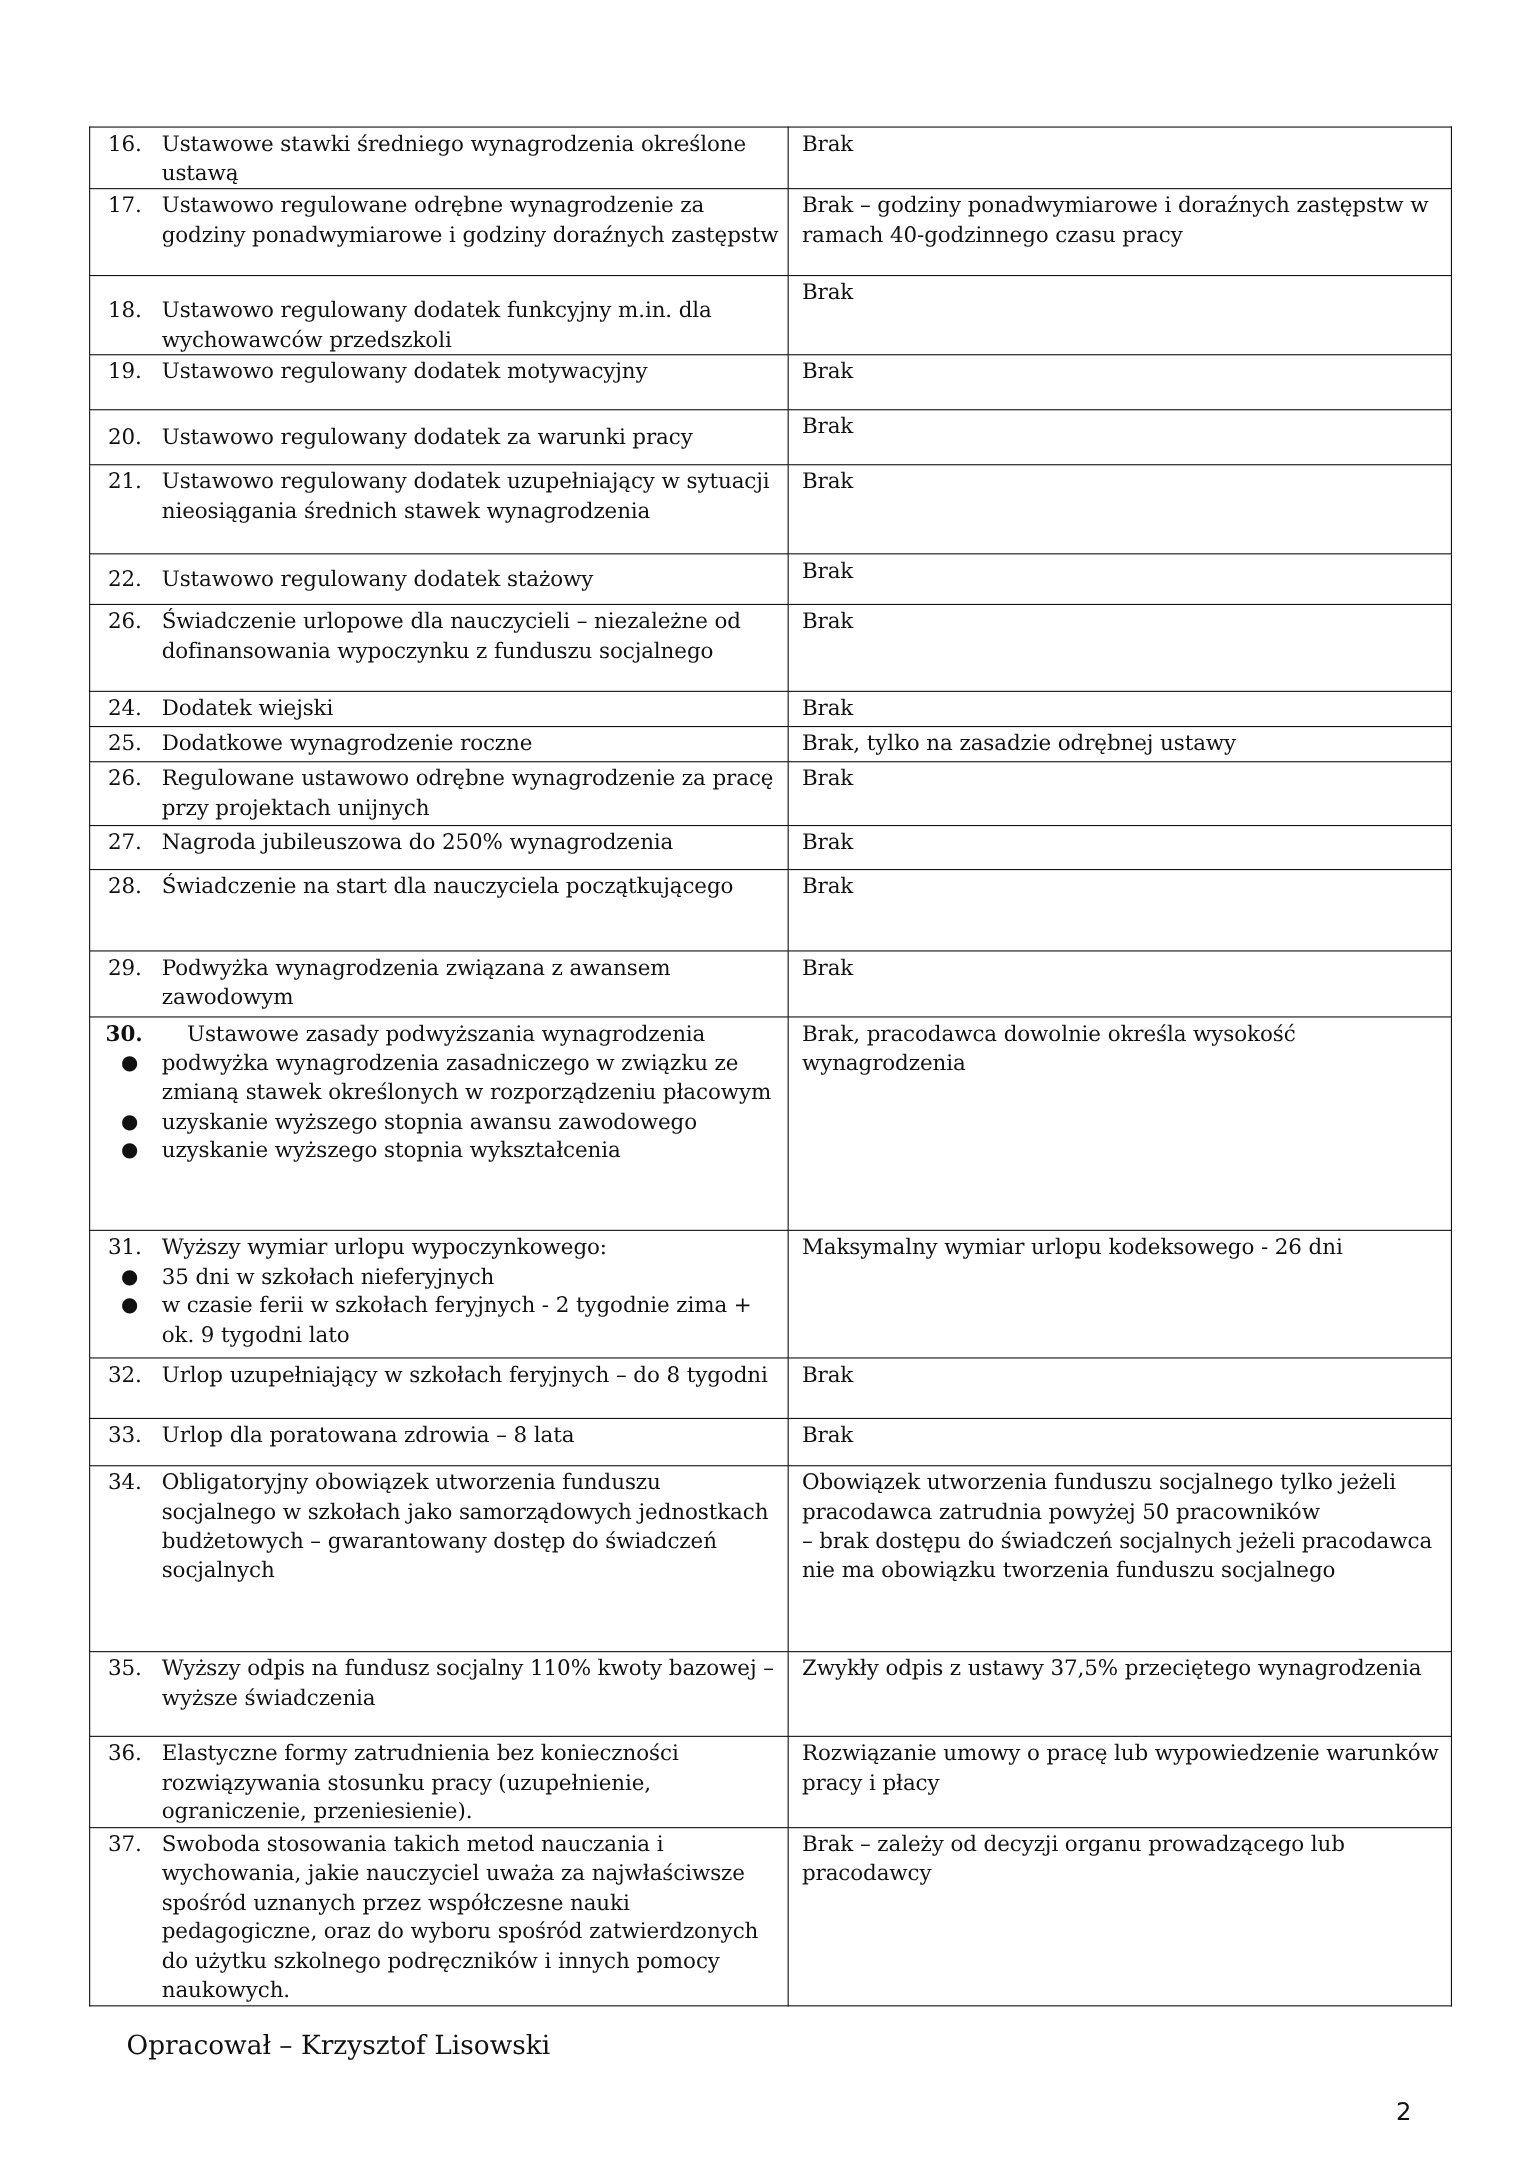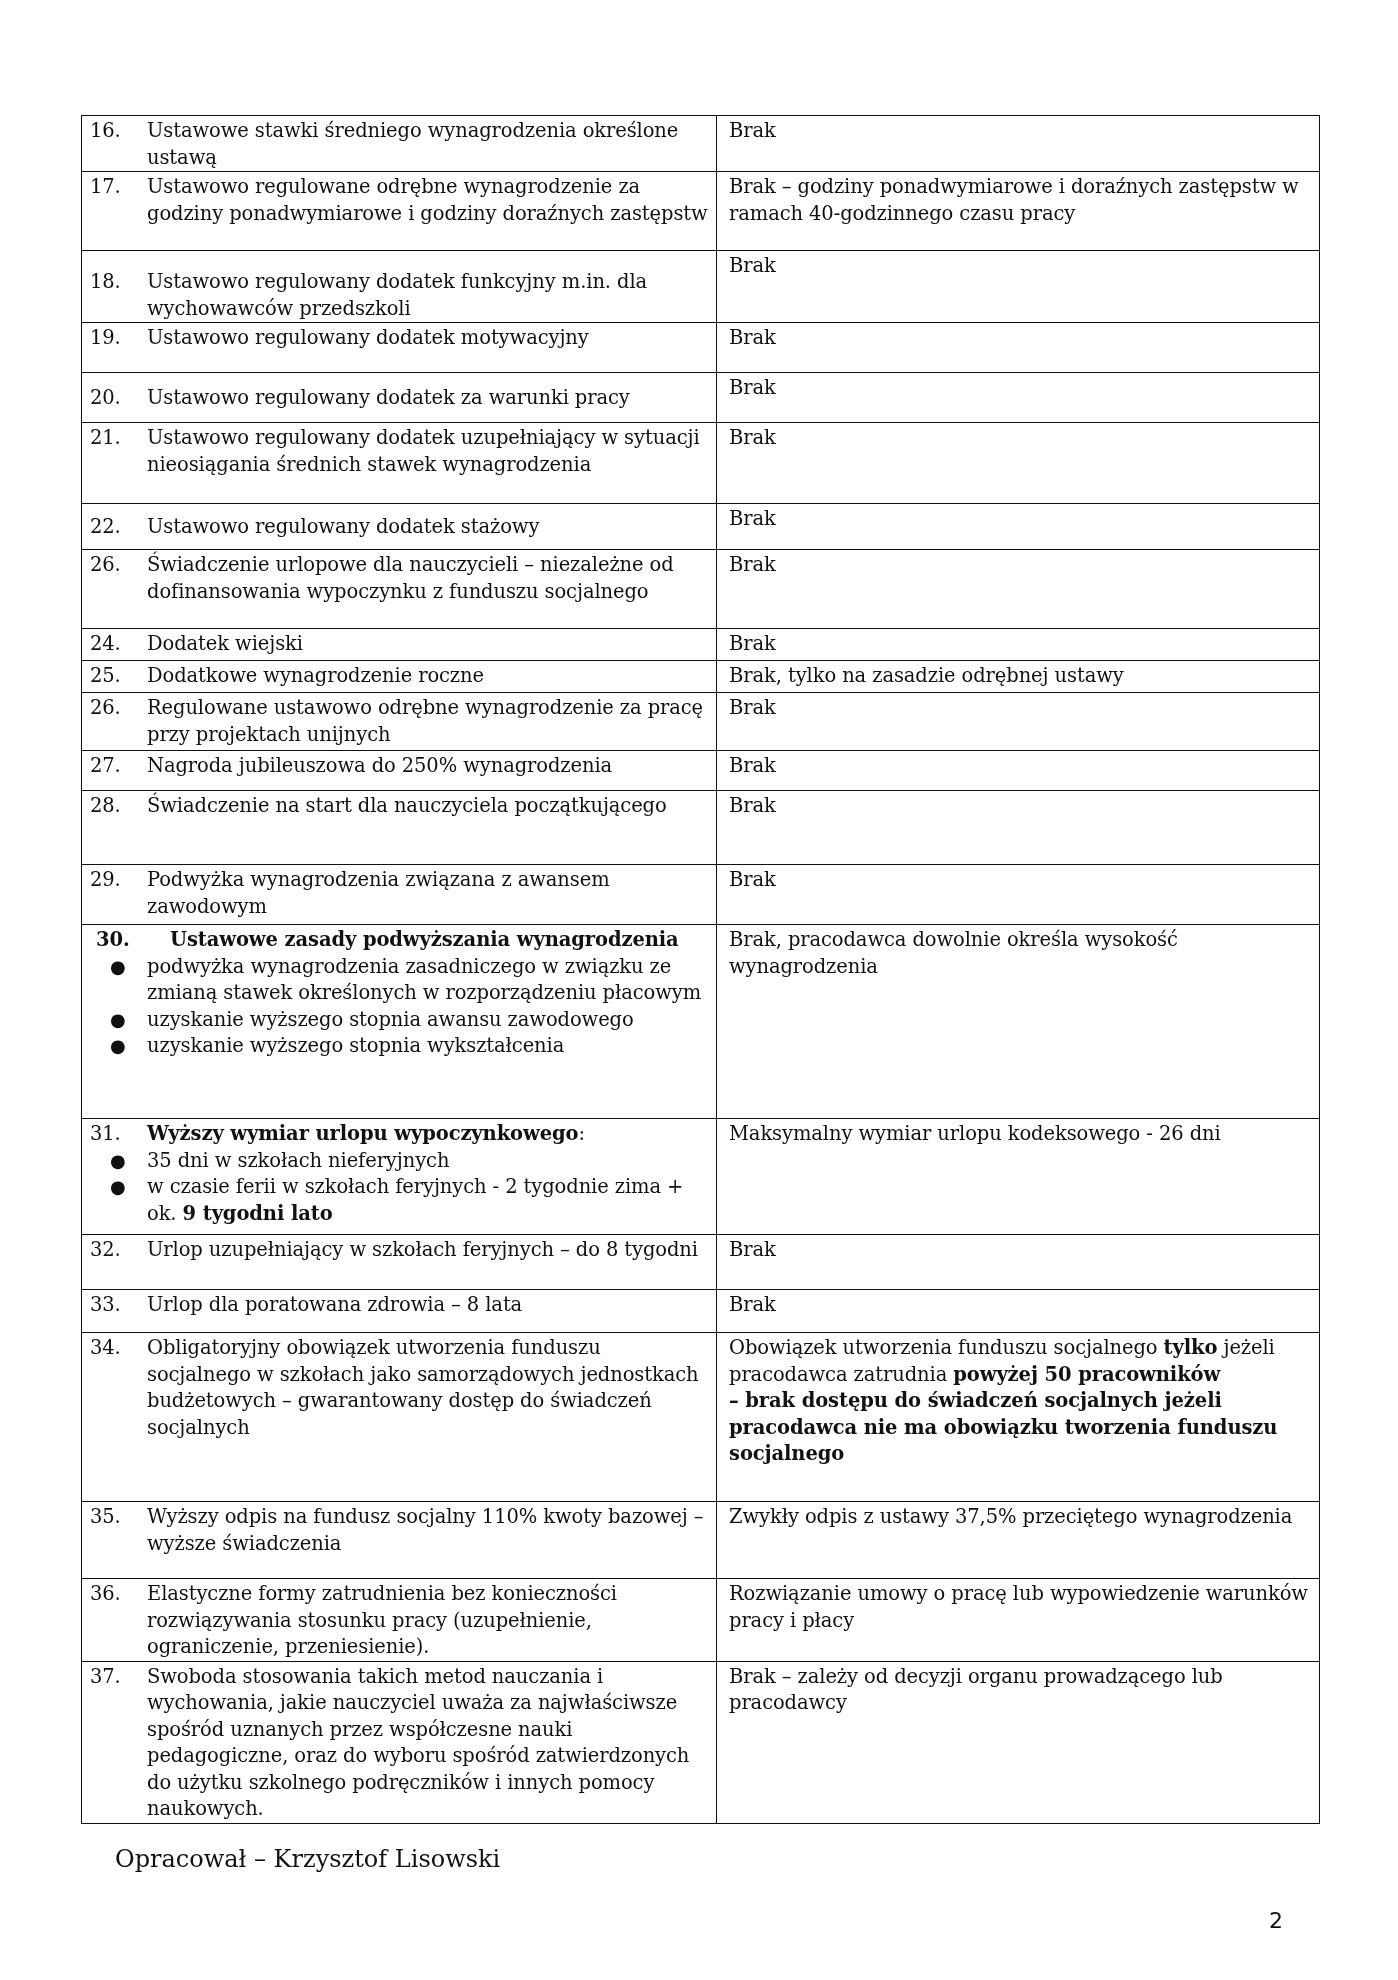--- a/index.html
+++ b/index.html
@@ -6,24 +6,24 @@
   body { width: 1398px; height: 1980px; position: relative; overflow: hidden;
          font-family: "DejaVu Serif", "Liberation Serif", serif; color: #111; }
   .page { position: absolute; left: 0; top: 0; width: 1398px; height: 1980px; background: #fff; }
   table.cmp { position: absolute; left: 81px; top: 115px; width: 1236px;
               border-collapse: collapse; table-layout: fixed; }
   table.cmp td { border: 1.5px solid #111; vertical-align: top; padding: 0;
                  font-size: 19.5px; line-height: 26.5px; letter-spacing: -0.1px; }
   td.left { width: 634px; }
   td.right { width: 602px; margin-left: 34px; }
   .lcell { display: flex; padding: 2px 8px 0 8px; }
-  .num { width: 57px; flex: none; text-align: left; padding-right: 10px; box-sizing: border-box; }
+  .num { width: 57px; flex: none; text-align: center; padding-right: 10px; box-sizing: border-box; }
   .txt { flex: 1; }
   .rcell { padding: 2px 10px 0 12px; }
-  .b { font-weight: bold; }
+  .b { font-weight: normal; }
   .bul { display: flex; }
   .bul .dot { width: 57px; flex: none; padding-left: 20px; box-sizing: border-box; font-size: 18px; }
   .bul .btxt { flex: 1; }
   .num30 { width: 80px; flex: none; font-weight: bold; padding-left: 6px; box-sizing: border-box; }
   .footer { position: absolute; left: 115px; top: 1845px; font-size: 24px;
             font-family: "DejaVu Serif", "Liberation Serif", serif; }
   .pagenum { position: absolute; left: 1269px; top: 1908px; font-size: 22px;
              font-family: "DejaVu Sans", "Liberation Sans", sans-serif; }
 </style>
 </head>

